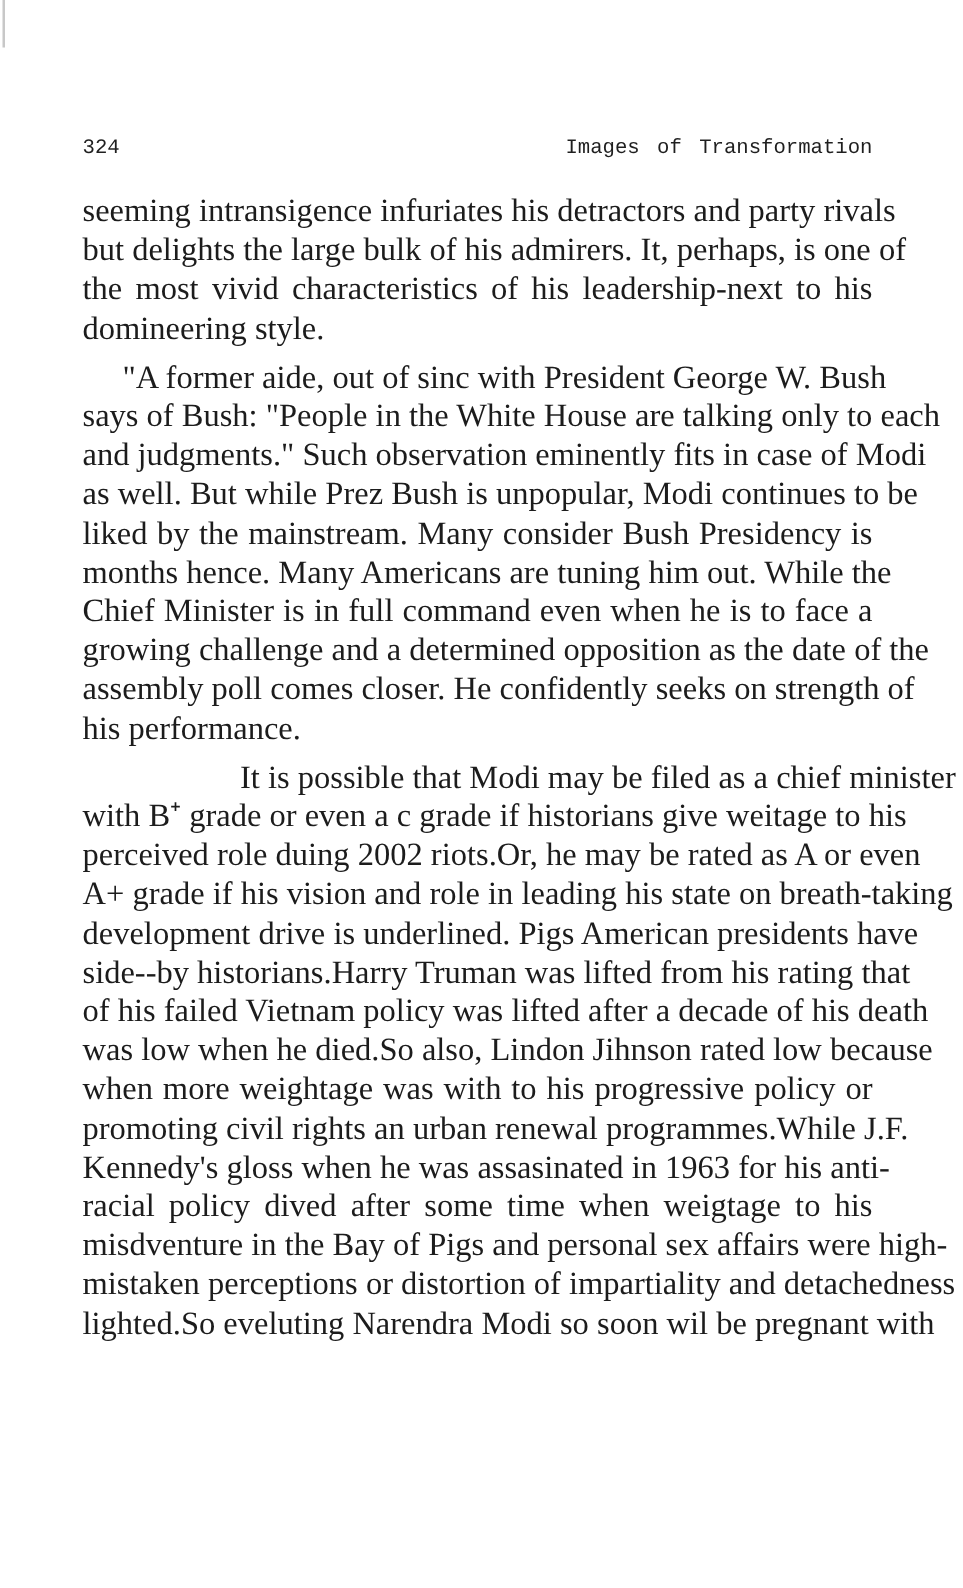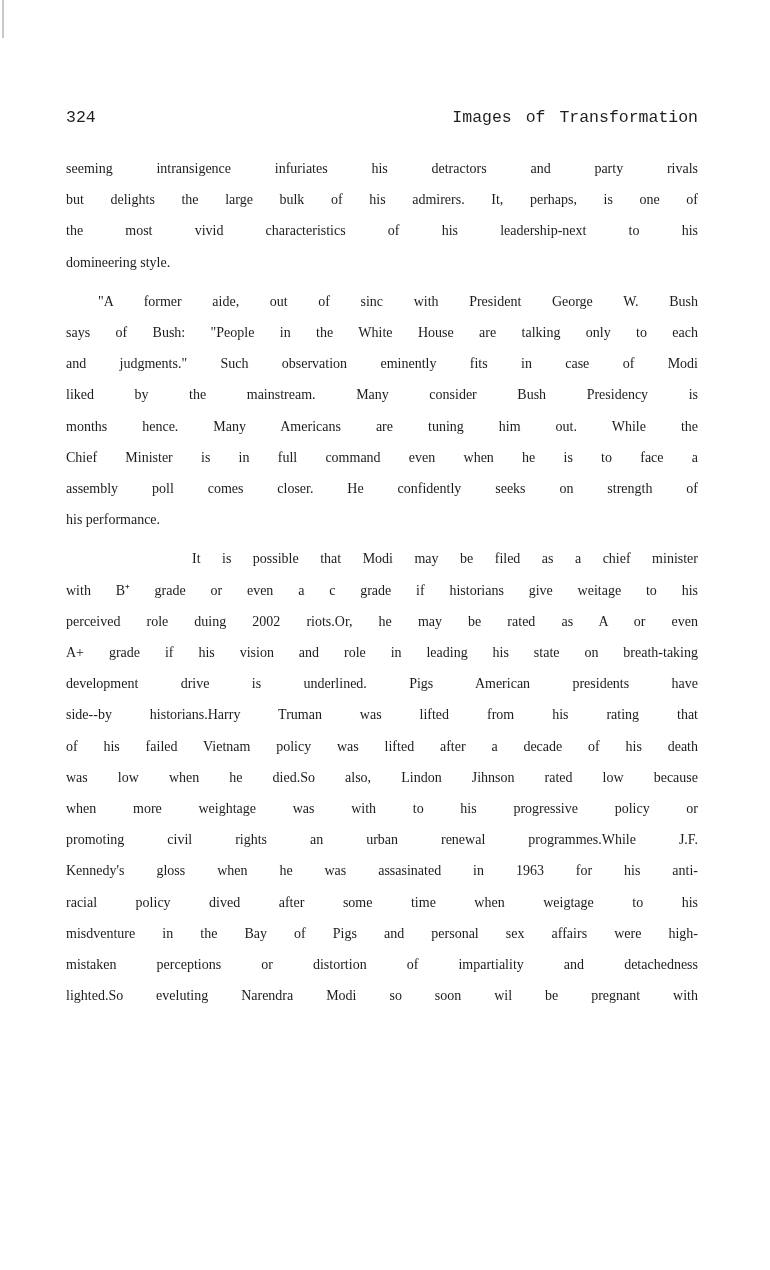--- a/index.html
+++ b/index.html
@@ -48,21 +48,21 @@
     right: 0;
     top: 0;
     word-spacing: 4px;
   }
   .body-text {
     position: absolute;
     top: 153px;
     left: 0;
     width: 632px;
     font-family: "Liberation Serif", serif;
-    font-size: 14px;
+    font-size: 26px;
     line-height: 31.2px;
     text-align: justify;
     color: #1c1c1c;
   }
   .para {
     margin: 0;
     text-align: justify;
     text-align-last: left;
   }
   .para + .para {
@@ -93,23 +93,25 @@
     <p class="para">
       <span class="line">seeming intransigence infuriates his detractors and party rivals</span>
       <span class="line">but delights the large bulk of his admirers. It, perhaps, is one of</span>
       <span class="line">the most vivid characteristics of his leadership-next to his</span>
       <span class="line last">domineering style.</span>
     </p>
     <p class="para">
       <span class="line" style="padding-left:32px">"A former aide, out of sinc with President George W. Bush</span>
       <span class="line">says of Bush: "People in the White House are talking only to each</span>
       <span class="line">and judgments." Such observation eminently fits in case of Modi</span>
+      <span class="line">as well. But while Prez Bush is unpopular,  Modi continues to be</span>
       <span class="line">liked by the mainstream. Many consider Bush Presidency is</span>
       <span class="line">months hence. Many Americans are tuning him out. While the</span>
       <span class="line">Chief Minister is in full command even when he is to face a</span>
+      <span class="line">growing challenge and a determined opposition as the date of the</span>
       <span class="line">assembly poll comes closer. He confidently seeks on strength of</span>
       <span class="line last">his performance.</span>
     </p>
     <p class="para">
       <span class="line" style="padding-left:126px">It is possible that Modi may be filed as a chief minister</span>
       <span class="line">with B⁺ grade or even a c grade if historians give weitage to his</span>
       <span class="line">perceived role duing 2002 riots.Or, he may be rated as A or even</span>
       <span class="line">A+ grade if his vision and role in leading his state on breath-taking</span>
       <span class="line">development drive is underlined. Pigs American presidents have</span>
       <span class="line">side--by historians.Harry Truman was lifted from his rating that</span>

